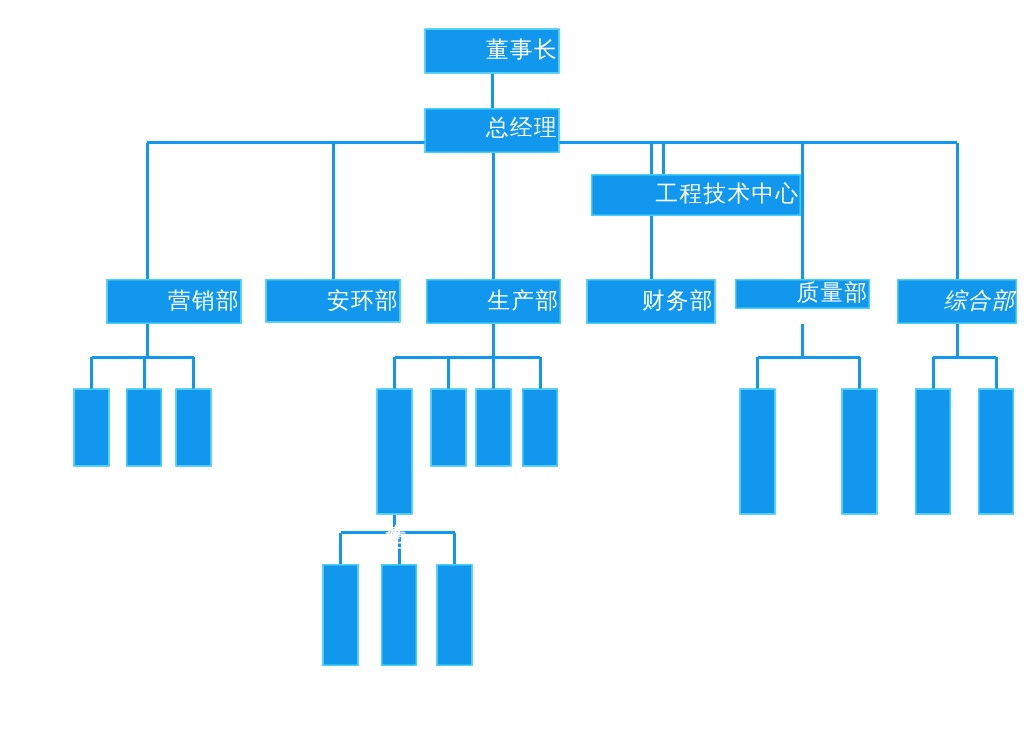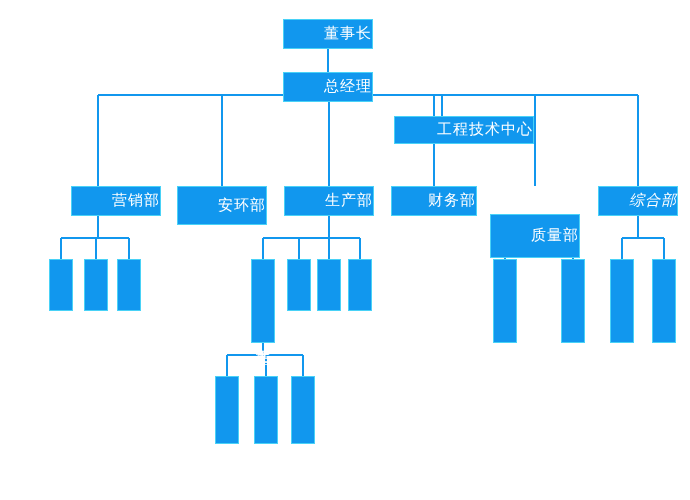--- a/index.html
+++ b/index.html
@@ -68,30 +68,30 @@
     </div>
     <div class="node h" style="left: 283px; top: 72px; width: 90px; height: 30px; background: rgb(17, 151, 238); border-color: rgb(73, 210, 247); color: rgb(255, 255, 255); font-family: Liberation Serif, serif;">
       <span>总经理</span>
     </div>
     <div class="node h" style="left: 394px; top: 116px; width: 140px; height: 28px; background: rgb(17, 151, 238); border-color: rgb(73, 210, 247); color: rgb(255, 255, 255);">
       <span>工程技术中心</span>
     </div>
     <div class="node h" style="left: 53px; top: 186px; width: 90px; height: 30px; background: rgb(17, 151, 238); border-color: rgb(73, 210, 247); color: rgb(255, 255, 255); margin-left: 18px;">
       <span>营销部</span>
     </div>
-    <div class="node h" style="left: 177px; top: 186px; width: 90px; height: 39px; background: rgb(17, 151, 238); border-color: rgb(73, 210, 247); color: rgb(255, 255, 255);">
+    <div class="node h" style="left: 177px; top: 186px; width: 90px; height: 29px; background: rgb(17, 151, 238); border-color: rgb(73, 210, 247); color: rgb(255, 255, 255);">
       <span>安环部</span>
     </div>
     <div class="node h" style="left: 391px; top: 186px; width: 86px; height: 30px; background: rgb(17, 151, 238); border-color: rgb(73, 210, 247); color: rgb(255, 255, 255);">
       <span>财务部</span>
     </div>
     <div class="node h" style="left: 284px; top: 186px; width: 90px; height: 30px; background: rgb(17, 151, 238); border-color: rgb(73, 210, 247); color: rgb(255, 255, 255);">
       <span>生产部</span>
     </div>
-    <div class="node h" style="left: 490px; top: 186px; width: 90px; height: 44px; background: rgb(17, 151, 238); border-color: rgb(73, 210, 247); color: rgb(255, 255, 255); margin-top: 28px;">
+    <div class="node h" style="left: 490px; top: 186px; width: 90px; height: 20px; background: rgb(17, 151, 238); border-color: rgb(73, 210, 247); color: rgb(255, 255, 255);">
       <span>质量部</span>
     </div>
     <div class="node h" style="left: 598px; top: 186px; width: 80px; height: 30px; background: rgb(17, 151, 238); border-color: rgb(73, 210, 247); color: rgb(255, 255, 255); font-style: italic;">
       <span>综合部</span>
     </div>
     <div class="node v" style="left: 49px; top: 259px; width: 24px; height: 52px; background: rgb(17, 151, 238); border-color: rgb(73, 210, 247); color: rgb(255, 255, 255);">
       <span>物流</span>
     </div>
     <div class="node v" style="left: 84px; top: 259px; width: 24px; height: 52px; background: rgb(17, 151, 238); border-color: rgb(73, 210, 247); color: rgb(255, 255, 255);">
       <span>采购</span>

